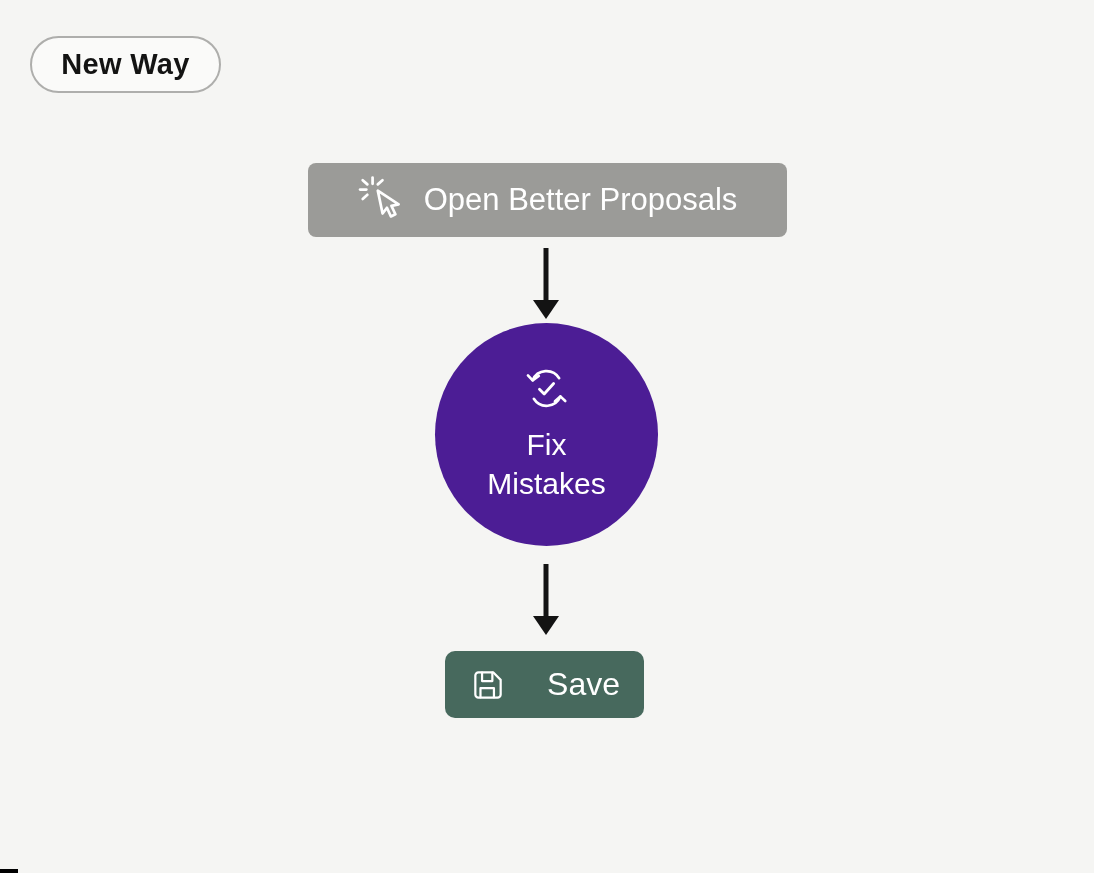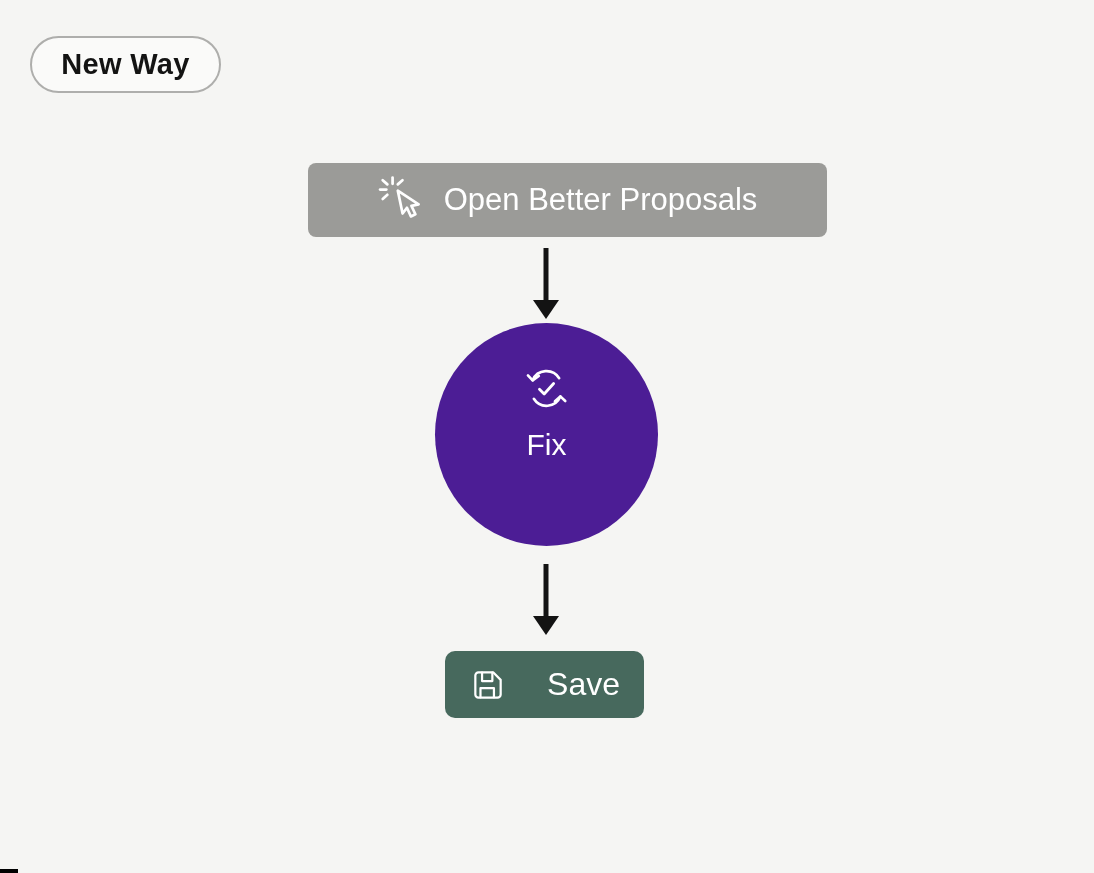--- a/index.html
+++ b/index.html
@@ -34,21 +34,21 @@
     display: flex;
     align-items: center;
     justify-content: center;
     border: none;
     cursor: pointer;
   }
 
   .btn-open {
     left: 308px;
     top: 163px;
-    width: 519px;
+    width: 479px;
     height: 74px;
     border-radius: 8px;
     gap: 16px;
     font-size: 31px;
   }
   .btn-open .icon svg { width: 50px; height: 50px; display: block; }
 
   .arrow {
     position: absolute;
     width: 30px;
@@ -139,20 +139,21 @@
         <path d="M4.2 10 L9.2 15.4 L15.8 10.6"></path>
 
         <path d="M10.5 35 A16 16 0 0 0 38.8 32.6"></path>
         <path d="M33 37.6 L38.8 32.4 L44 37.4"></path>
 
         <path d="M16.5 24.8 L21.5 29.8 L31.6 18.6" stroke-width="3"></path>
       </svg>
     </span>
     <div class="circle-label">
       <div>Fix</div>
+      <div>Mistakes</div>
     </div>
   </div>
 
   <div class="arrow arrow-2" style="color: rgb(19, 19, 19);">
     <svg viewBox="0 0 30 72">
       <line x1="15" y1="1" x2="15" y2="55" stroke="currentColor" stroke-width="5"></line>
       <polygon points="2,53 28,53 15,72" fill="currentColor"></polygon>
     </svg>
   </div>
 

